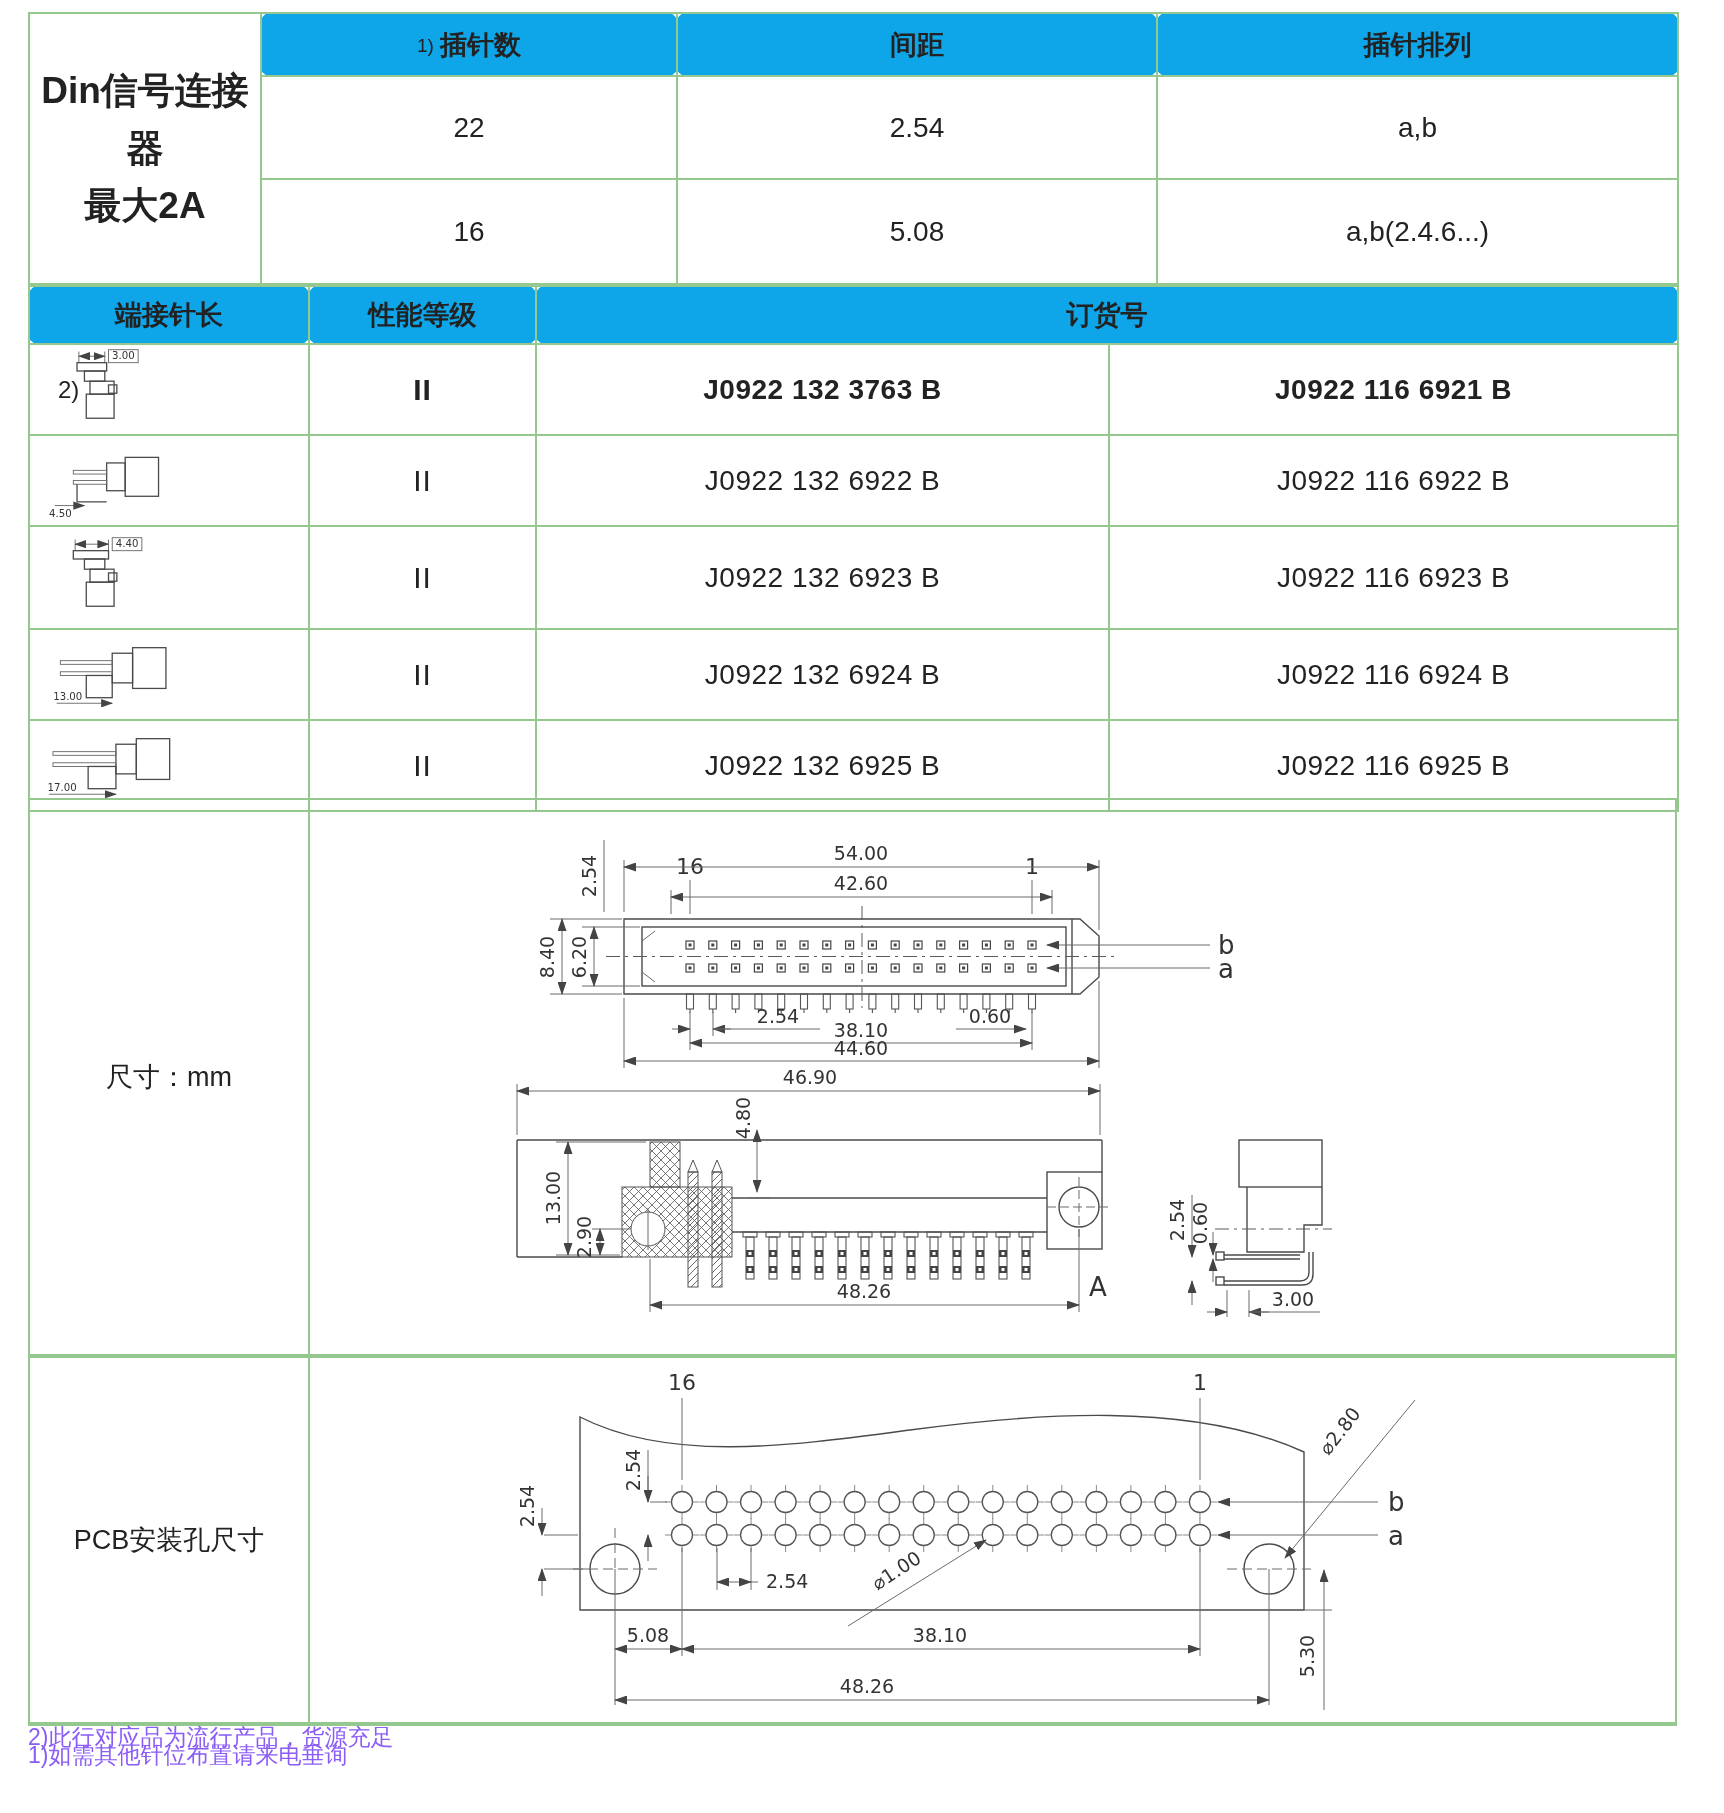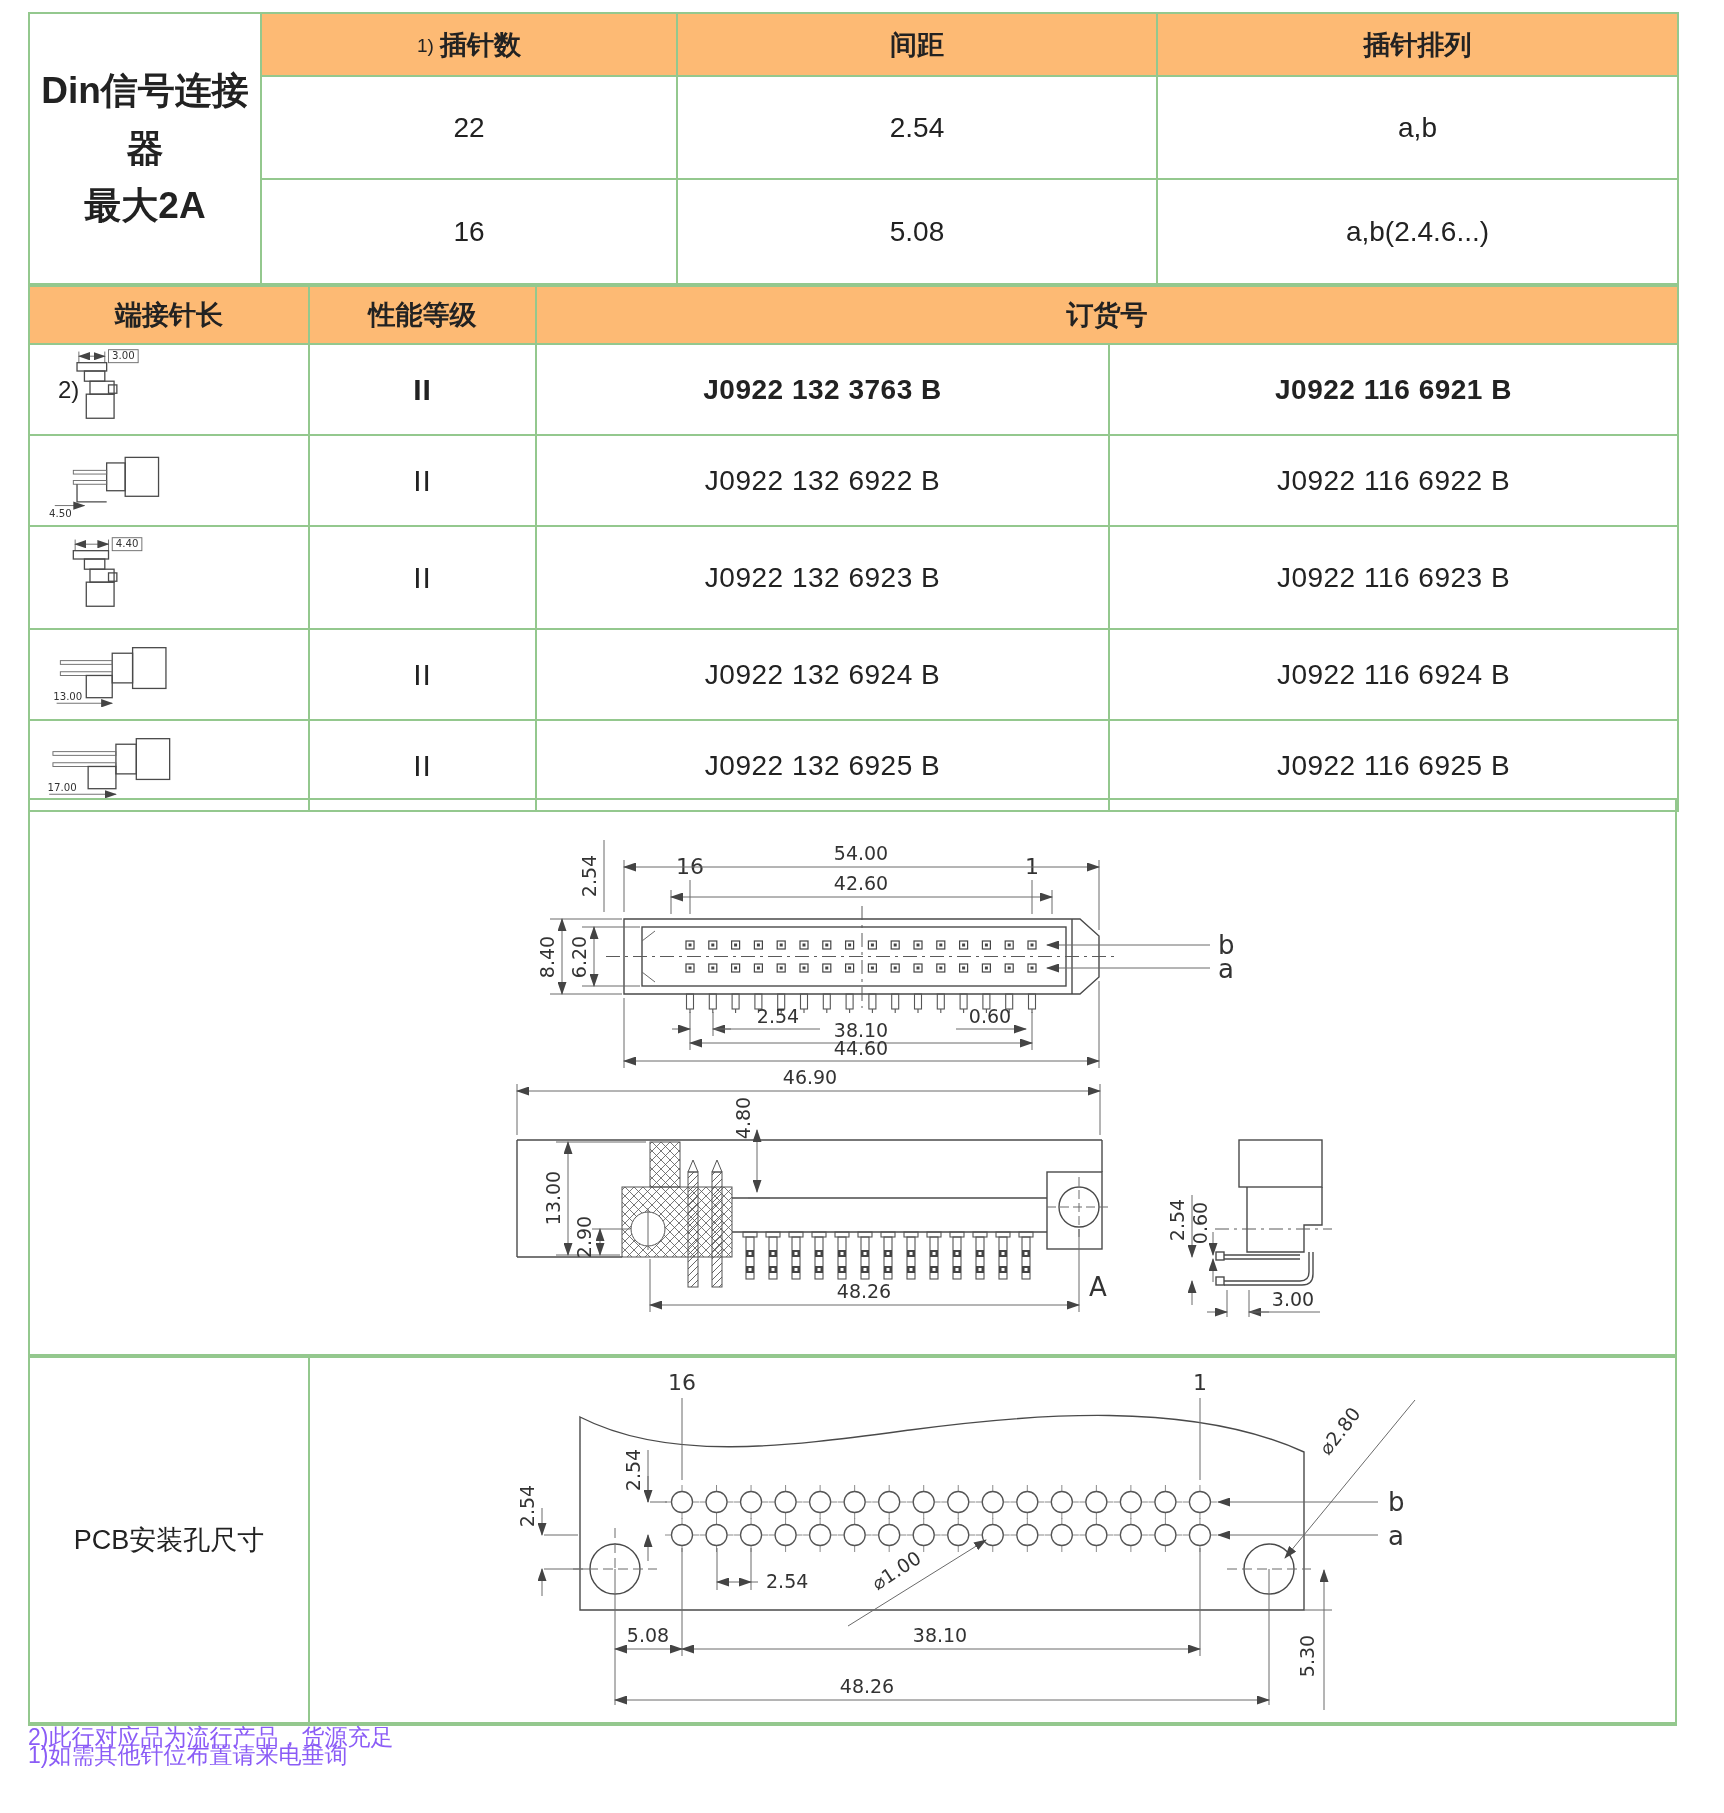--- a/index.html
+++ b/index.html
@@ -1,21 +1,21 @@
 <!DOCTYPE html>
 <html><head>
 <meta charset="utf-8">
 <style>
   html,body{margin:0;padding:0;background:#fff;}
   #page{position:relative;width:1724px;height:1813px;background:#fff;
         font-family:"Liberation Sans","DejaVu Sans",sans-serif;color:#222;overflow:hidden;}
   table{border-collapse:collapse;table-layout:fixed;position:absolute;}
   td,th{border:2px solid #94c88e;padding:0;text-align:center;vertical-align:middle;
         font-weight:normal;overflow:hidden;}
-  .hd{background:#fdba74;font-weight:bold;font-size:27px;}
+  .hd{background:#0ea5e9;font-weight:bold;font-size:27px;border-radius:9px;}
   .val{font-size:28px;}
   .din{font-size:37px;font-weight:bold;line-height:1.55;background:#fff;}
   .sup{font-size:19px;font-weight:normal;margin-right:6px;vertical-align:2px;}
   .order{font-size:28px;letter-spacing:.5px;}
   .b{font-weight:bold;}
   .grade{font-size:30px;letter-spacing:1px;}
   .thumbcell{position:relative;}
   .note2{position:absolute;left:28px;top:50%;transform:translateY(-50%);font-size:24px;}
   .sect{position:absolute;border:2px solid #94c88e;box-sizing:border-box;}
   .sect-label{position:absolute;left:0;top:0;bottom:0;width:280px;border-right:2px solid #94c88e;
@@ -183,20 +183,21 @@
         </svg>
       </td>
       <td class="grade">II</td>
       <td class="order">J0922 132 6925 B</td>
       <td class="order">J0922 116 6925 B</td>
     </tr>
   </tbody>
     </table>
 
   <div class="sect" style="left:28px;top:798px;width:1649px;height:558px;">
+    <div class="sect-label">尺寸：mm</div>
     <div class="drawarea">
       <svg width="1369" height="554" viewBox="0 0 1369 554">
 
         <g>
           <path class="ln" d="M314,119 H770 L789,136 V177 L770,194 H314 Z"></path>
           <rect class="ln" x="332" y="127" width="424" height="59" fill="none"></rect>
           <line class="ln" x1="762" y1="119" x2="762" y2="194"></line>
           <path class="thin" d="M332,141 l13,-10 M332,172 l13,10"></path>
           <line class="cl" x1="296" y1="156.5" x2="808" y2="156.5"></line>
           <line class="cl" x1="552" y1="106" x2="552" y2="208"></line>

